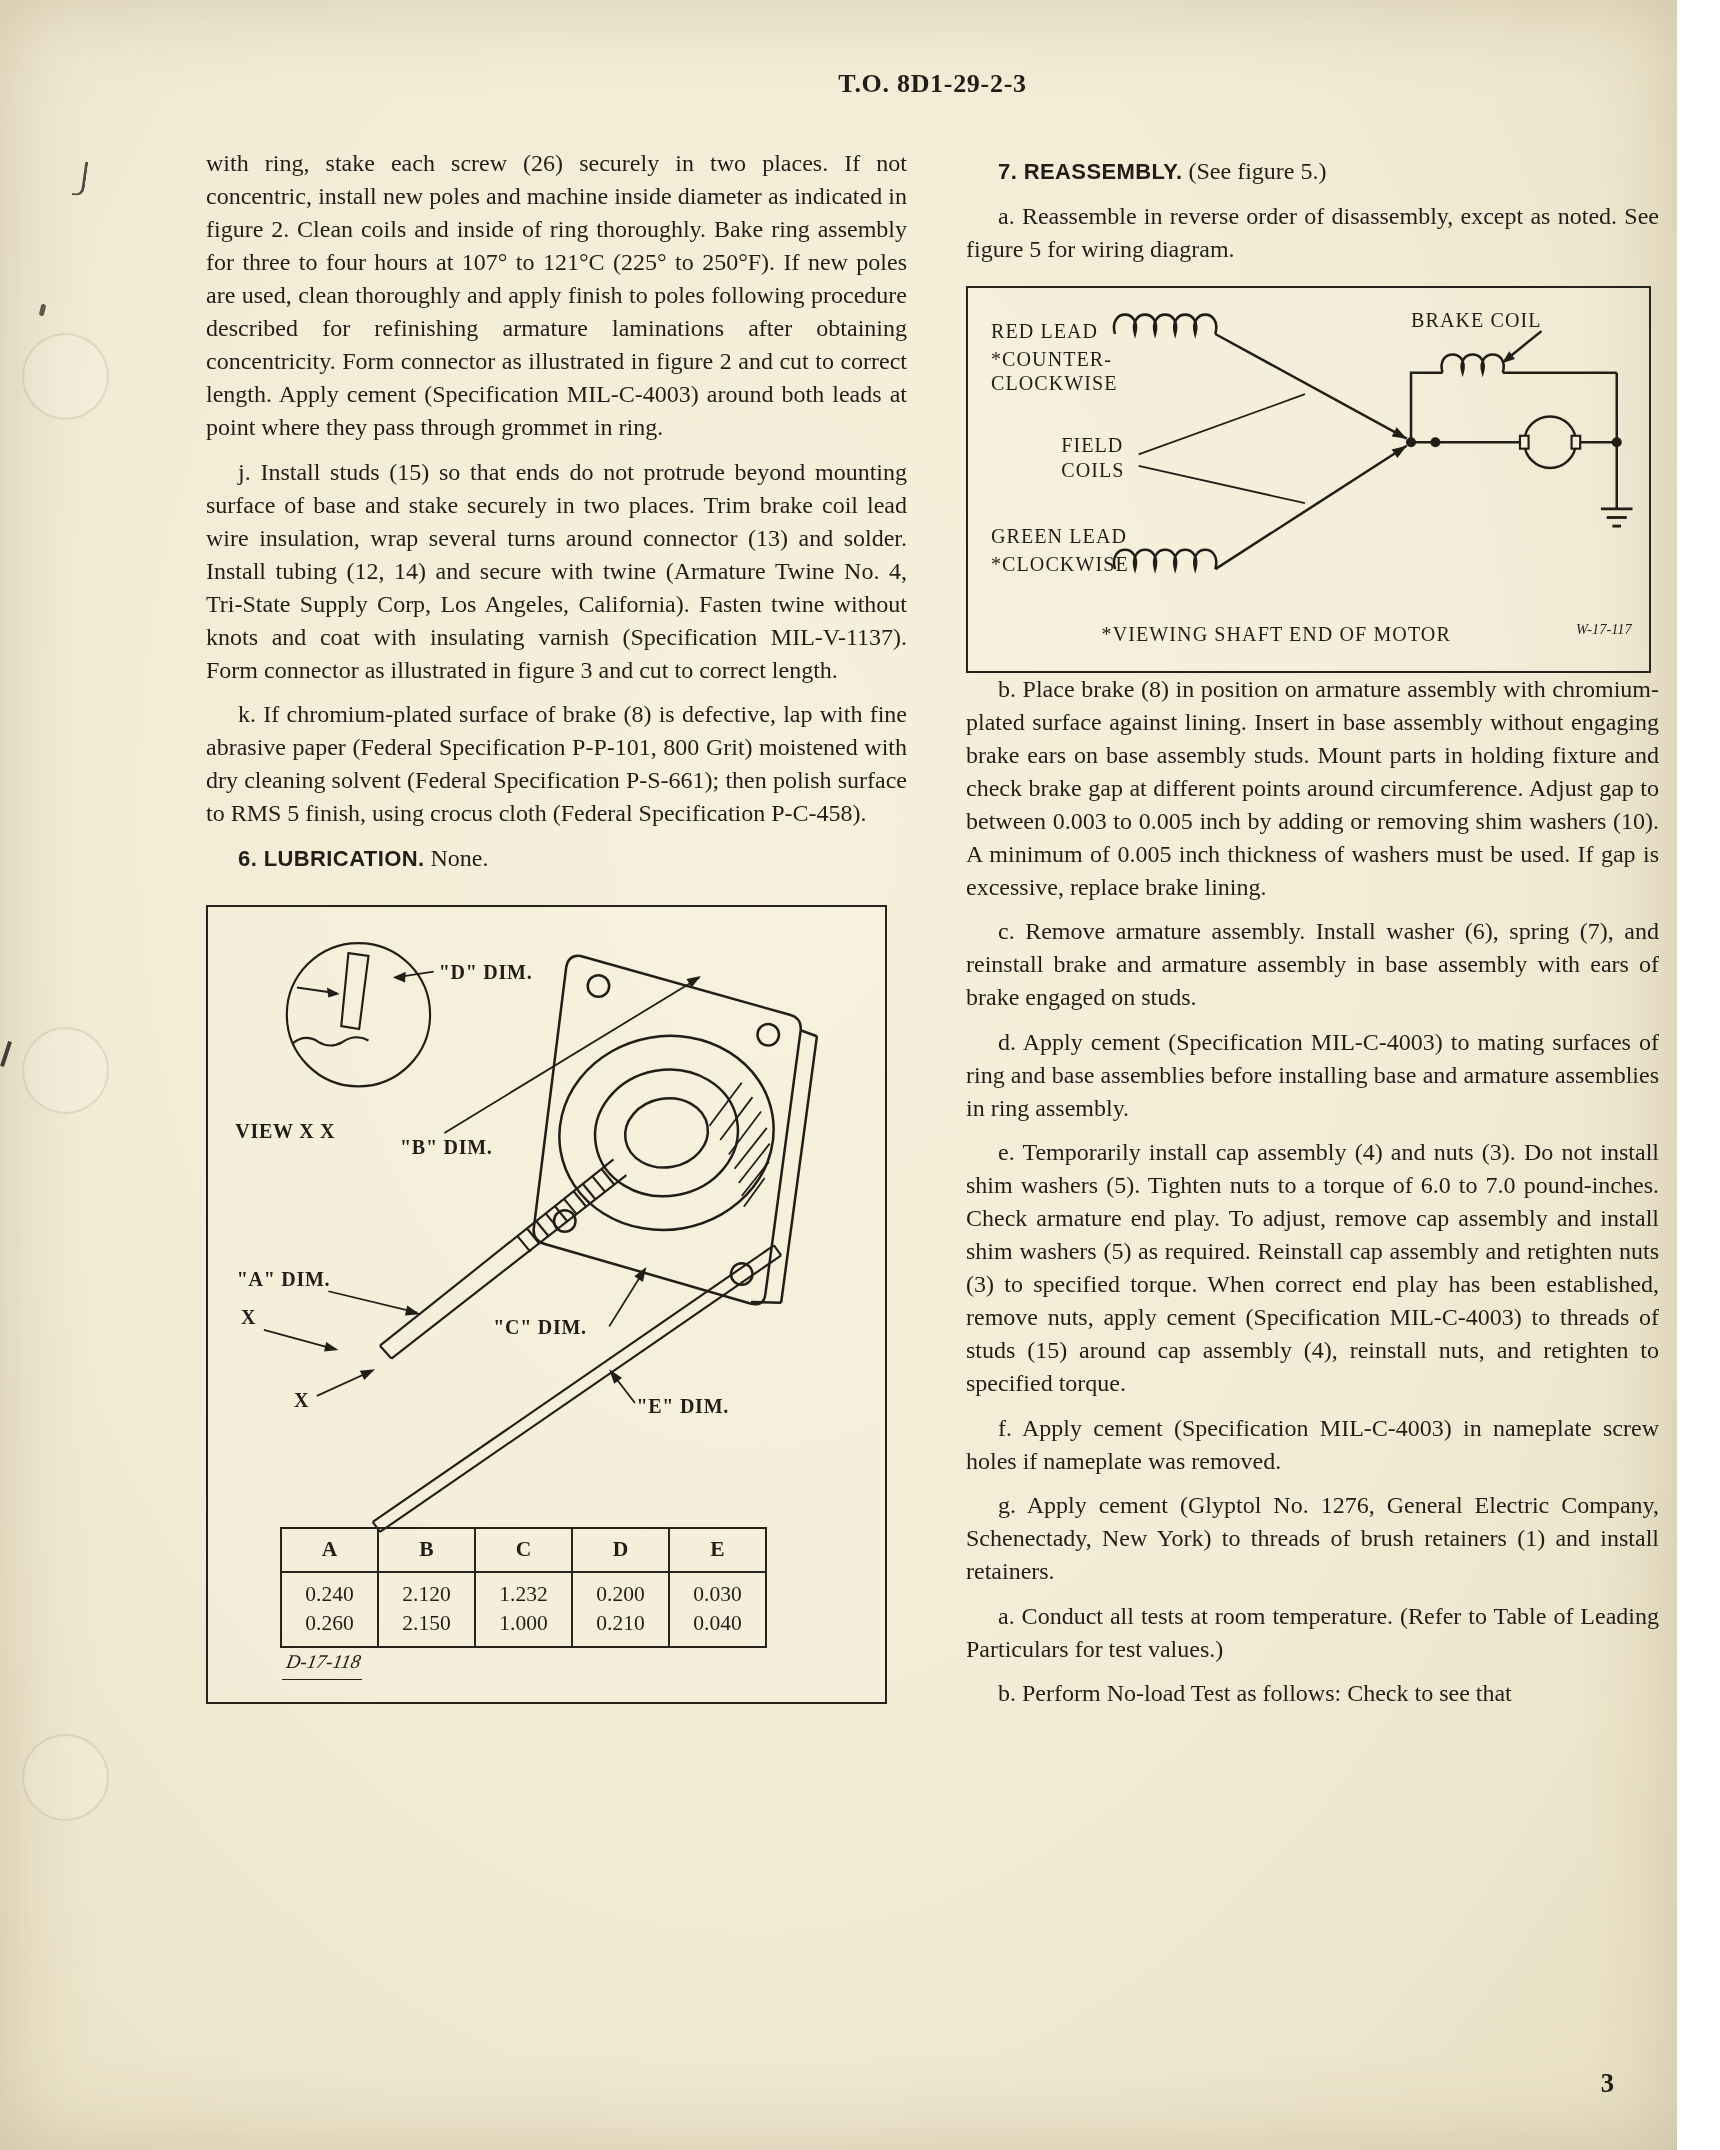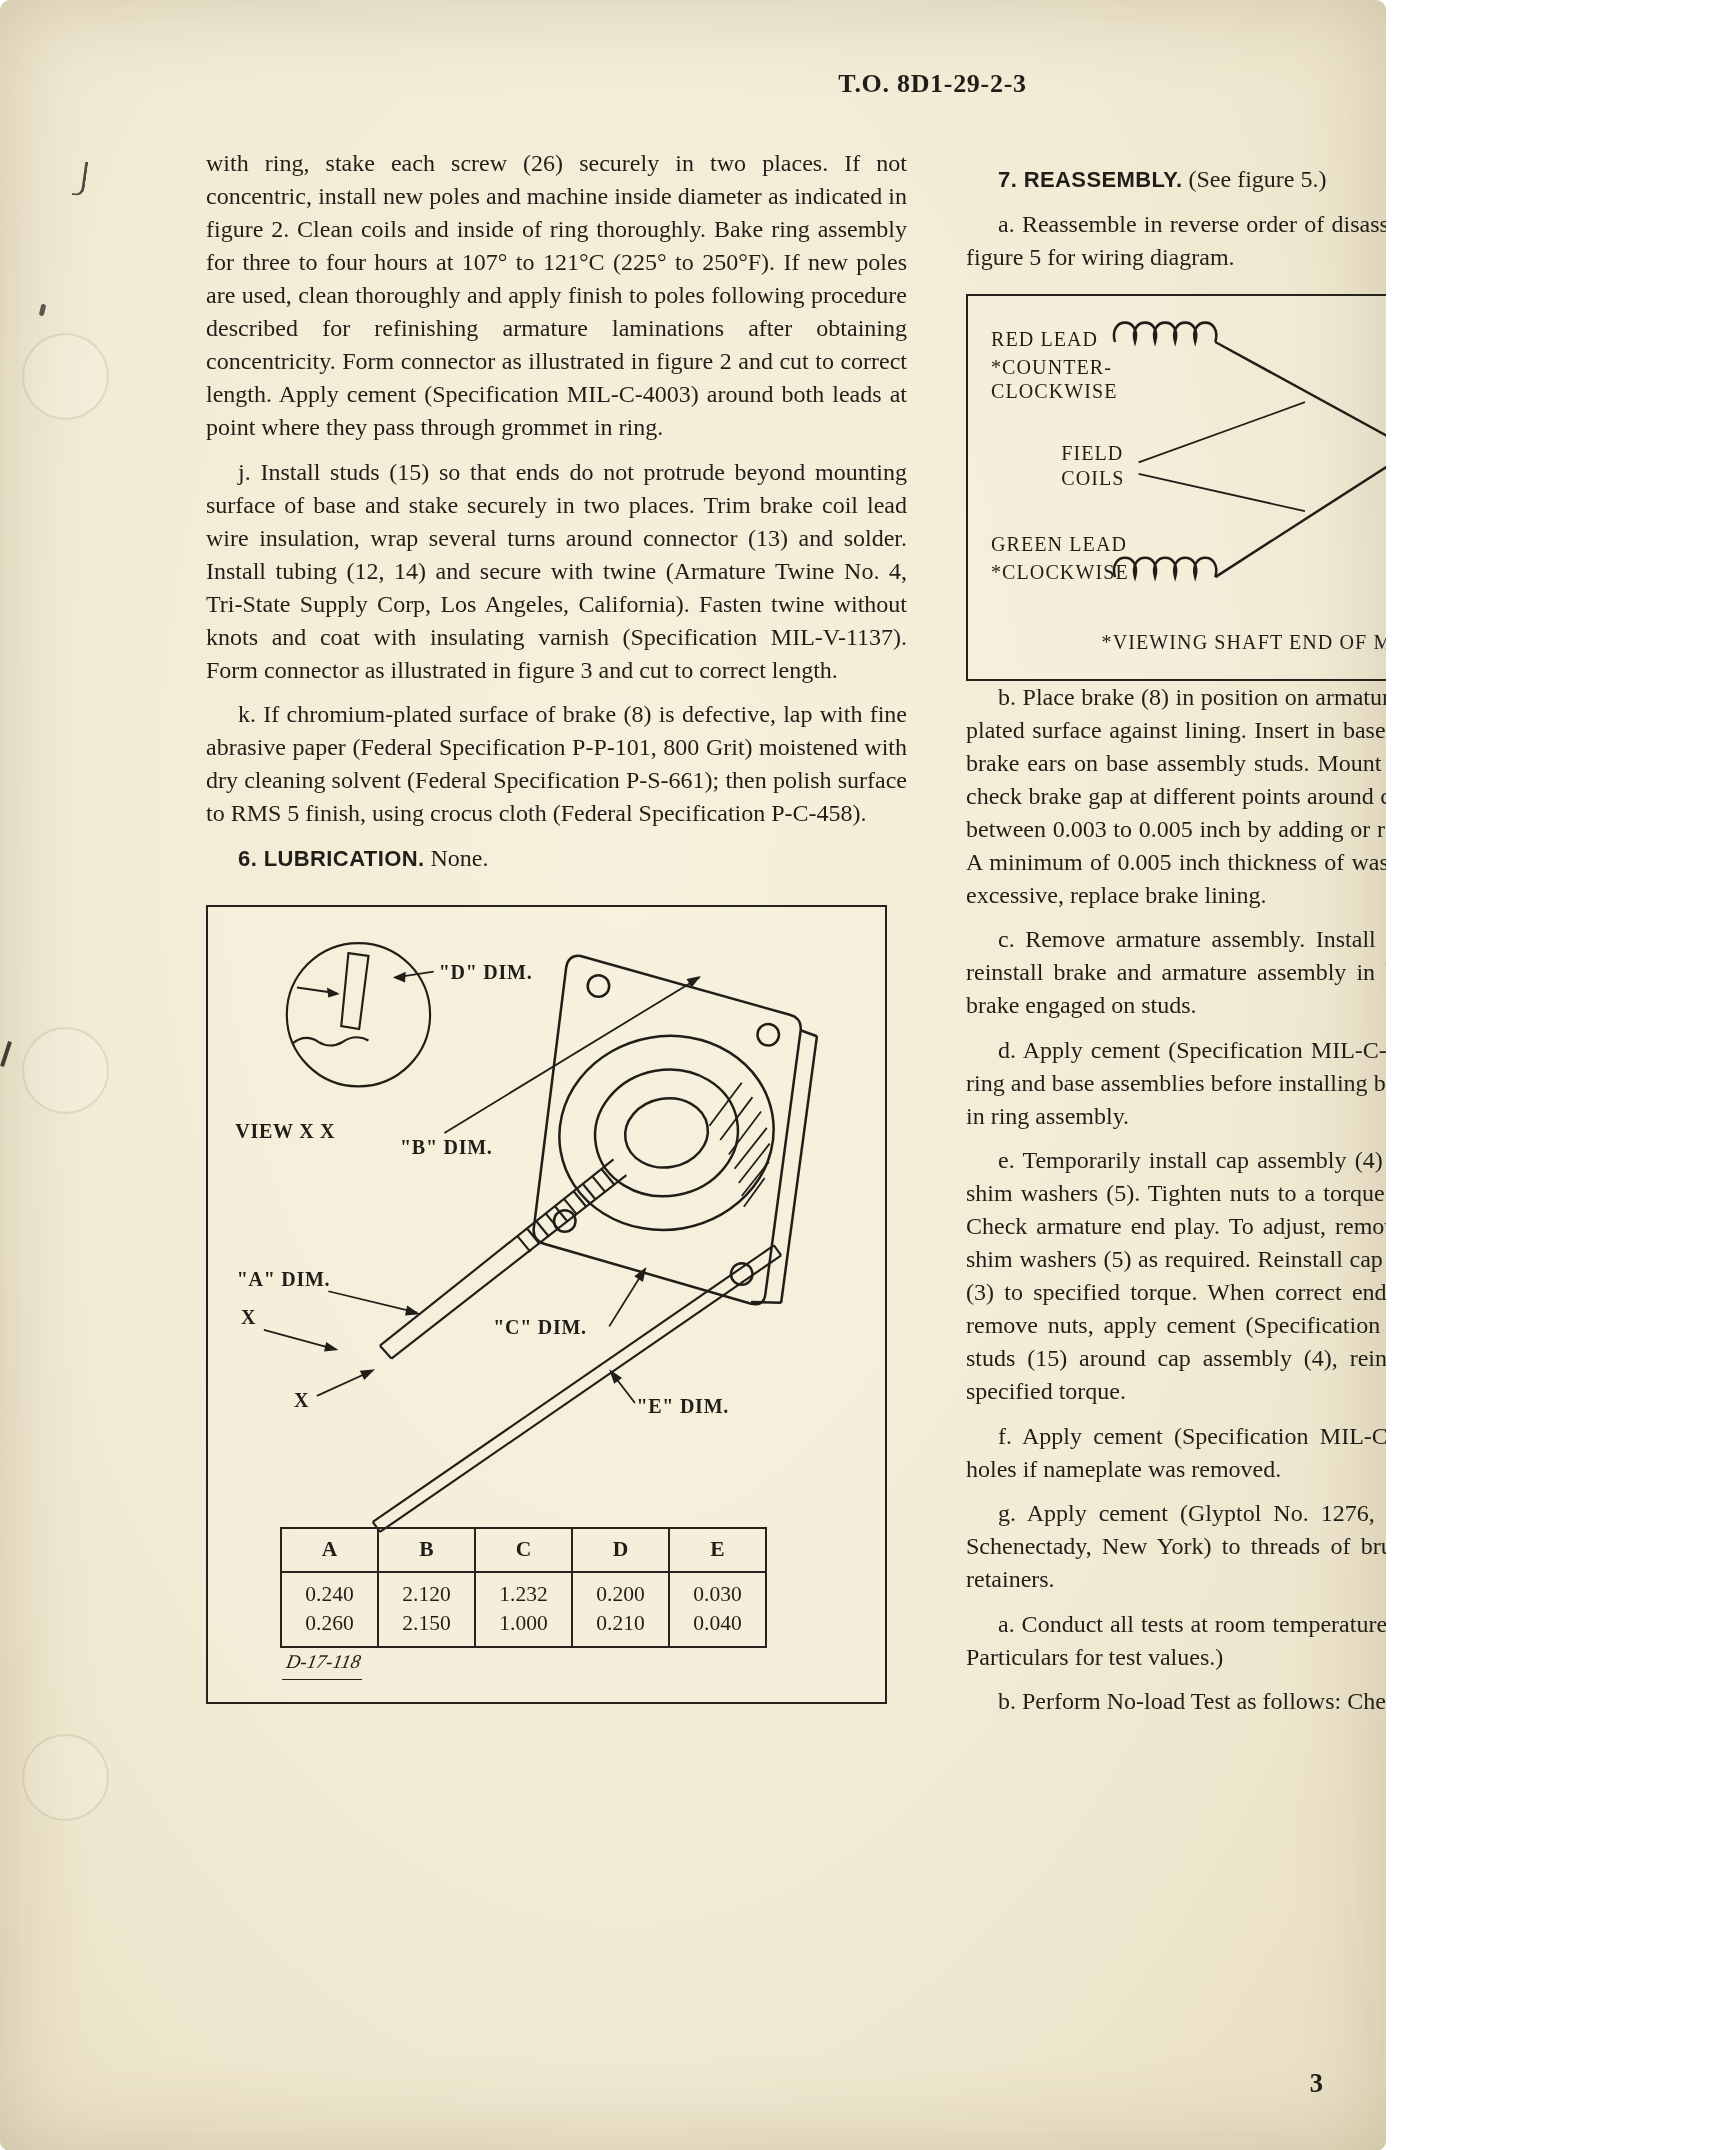--- a/index.html
+++ b/index.html
@@ -1,23 +1,22 @@
 <!DOCTYPE html>
 <html style="font-size:11.5px"><head>
 <meta charset="utf-8">
 <style>
   html,body { margin:0; padding:0; }
   body { width:1721px; height:2151px; font-family:"Liberation Serif", serif; }
 
   .page {
-    position:relative; width:1386px; height:2151px; overflow:hidden;
+    position:relative; width:1677px; height:2151px; overflow:hidden;
     background: radial-gradient(ellipse at 45% 38%, #f6f0dc 0%, #f2ebd5 55%, #e8dfc3 100%);
     box-shadow: inset 0 0 86px rgba(120,100,60,0.25);
     color:#211e18;
-    border-radius:10px;
   }
 
   
   .hole { position:absolute; left:21.5px; width:83px; height:83px; border-radius:50%;
           border:2.9px solid rgba(125,105,65,0.16); background:rgba(255,255,255,0.12); }
   .hole-1 { top:333px; } .hole-2 { top:1027px; } .hole-3 { top:1734px; }
   .ink-hook { position:absolute; top:161px; left:74px; width:8.6px; height:33px;
               border-right:3.6px solid #2a2620; border-bottom:2.2px solid #2a2620;
               border-radius:0 0 8.6px 0; transform:rotate(8deg); opacity:.8; }
   .ink-dash { position:absolute; top:304px; left:40px; width:5px; height:12.2px;
@@ -204,21 +203,21 @@
               </td>
           </tr>
         </tbody>
       </table>
 
       <div class="drawing-no3">D-17-118</div>
     </div>
   </div>
 
   <div class="col col-right">
-    <p class="para section-head" style="margin-top:16px"><span class="head-bold">7. REASSEMBLY.</span><span> (See figure 5.)</span></p>
+    <p class="para section-head" style="margin-top:8px"><span class="head-bold">7. REASSEMBLY.</span><span> (See figure 5.)</span></p>
     <p class="para">a. Reassemble in reverse order of disassembly, except as noted. See figure 5 for wiring diagram.</p>
 
     <div class="figbox fig4-box">
       <svg width="681" height="383" viewBox="0 0 950 534" style="font-size:33px">
         <g stroke="#211e18" stroke-width="3.5" fill="none">
           <path d="M205,64 c-10,-36 38,-36 28,0 c-10,-36 38,-36 28,0 c-10,-36 38,-36 28,0 c-10,-36 38,-36 28,0 c-10,-36 38,-36 28,0"></path>
           <path d="M205,392 c-10,-36 38,-36 28,0 c-10,-36 38,-36 28,0 c-10,-36 38,-36 28,0 c-10,-36 38,-36 28,0 c-10,-36 38,-36 28,0"></path>
           <line x1="345" y1="64" x2="612" y2="210"></line>
           <line x1="345" y1="392" x2="612" y2="220"></line>
           <line x1="618" y1="215" x2="776" y2="215"></line>

